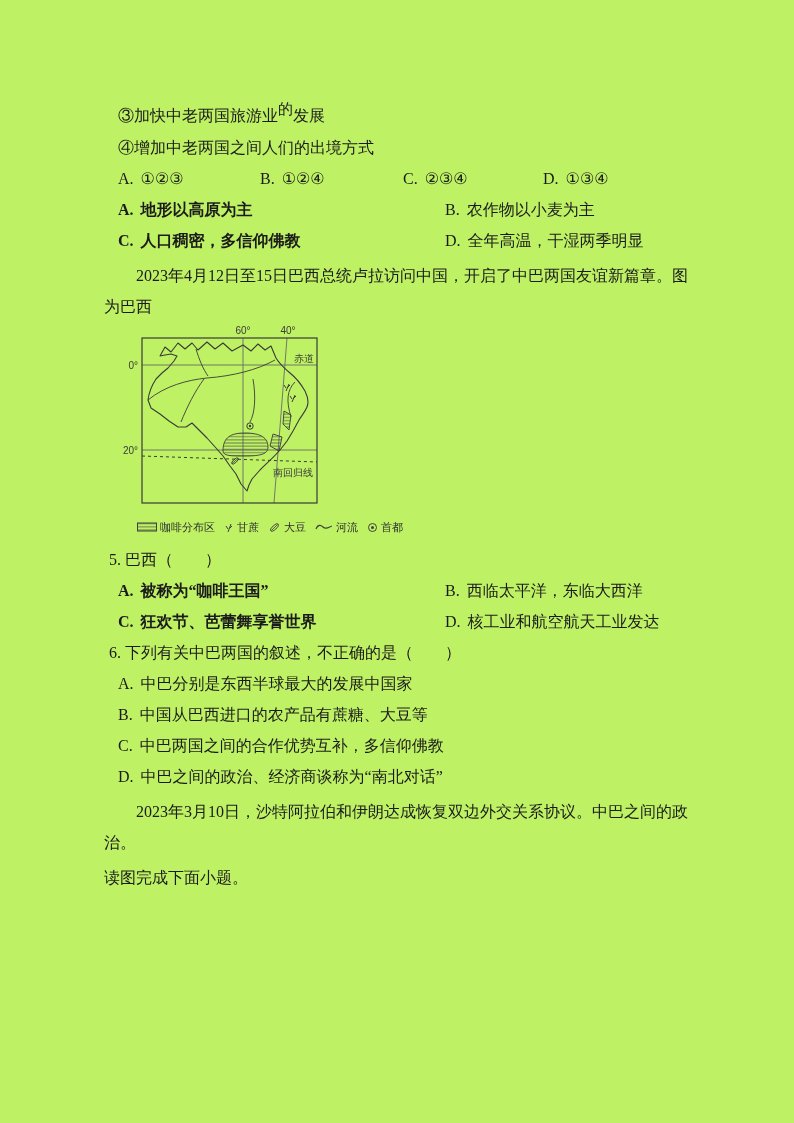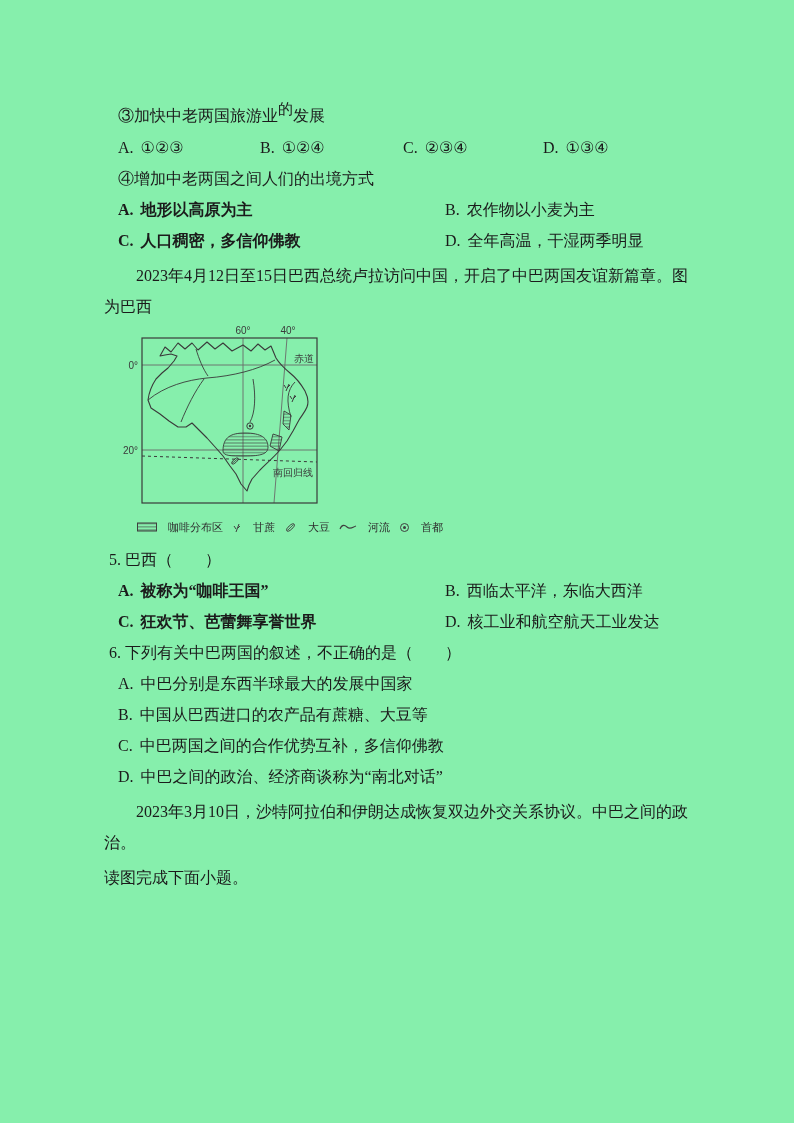--- a/index.html
+++ b/index.html
@@ -2,53 +2,53 @@
 <html><head>
 <meta charset="utf-8">
 <style>
   html,body{margin:0;padding:0;}
   body{
     width:794px;height:1123px;background:#ffffff;
     font-family:"Liberation Serif","DejaVu Serif",serif;
     color:#1b1b1b;font-size:16px;
     -webkit-font-smoothing:none;
   }
-  .page{position:relative;width:794px;height:1123px;overflow:hidden;background:#86efac;}
+  .page{position:relative;width:794px;height:1123px;overflow:hidden;background:#bef264;}
   .content{position:absolute;left:100px;top:100px;width:596px;}
   .line{margin:0;line-height:31px;white-space:nowrap;}
   .statement,.optline{padding-left:18px;}
   .stem{padding-left:9px;}
   .sup{position:relative;top:-7px;font-size:15px;}
   .row{padding-left:18px;}
   .cell{display:inline-block;white-space:nowrap;}
   .row4 .c0{width:142px;} .row4 .c1{width:143px;} .row4 .c2{width:140px;}
   .row2 .c0{width:327px;font-weight:bold;}
   .olabel{display:inline-block;margin-right:7px;}
   .passage p{margin:4px;line-height:31px;}
   .passage .l1{text-indent:32px;}
   .map-wrap{position:relative;height:190px;}
   .map-svg{position:absolute;left:-5px;top:-3px;}
   .legend{height:22px;margin-bottom:6px;padding-left:37px;display:flex;align-items:center;gap:9px;
     font-family:"Liberation Sans","DejaVu Sans",sans-serif;font-size:11px;color:#2e2e2e;}
-  .legend-item{display:flex;align-items:center;gap:11px;font-family:Liberation Serif, serif;}
+  .legend-item{display:flex;align-items:center;gap:3px;font-family:Liberation Serif, serif;}
   svg text{font-family:"Liberation Sans","DejaVu Sans",sans-serif;font-size:10px;fill:#3a3a3a;}
 </style>
 </head>
 <body>
 
 <div class="page">
   <div class="content">
 
     <p class="line statement"><span>③加快中老两国旅游业</span><span class="sup">的</span><span>发展</span></p>
 
+    <p class="line statement">④增加中老两国之间人们的出境方式</p>
+
     <p class="line row row4">
       <span class="cell c0"><span class="olabel">A.</span><span>①②③</span></span><span class="cell c1"><span class="olabel">B.</span><span>①②④</span></span><span class="cell c2"><span class="olabel">C.</span><span>②③④</span></span><span class="cell"><span class="olabel">D.</span><span>①③④</span></span>
     </p>
-
-    <p class="line statement">④增加中老两国之间人们的出境方式</p>
 
 
     <p class="line row row2">
       <span class="cell c0"><span class="olabel">A.</span><span>地形以高原为主</span></span><span class="cell"><span class="olabel">B.</span><span>农作物以小麦为主</span></span>
     </p>
     <p class="line row row2">
       <span class="cell c0"><span class="olabel">C.</span><span>人口稠密，多信仰佛教</span></span><span class="cell"><span class="olabel">D.</span><span>全年高温，干湿两季明显</span></span>
     </p>
 
     <div class="passage">

